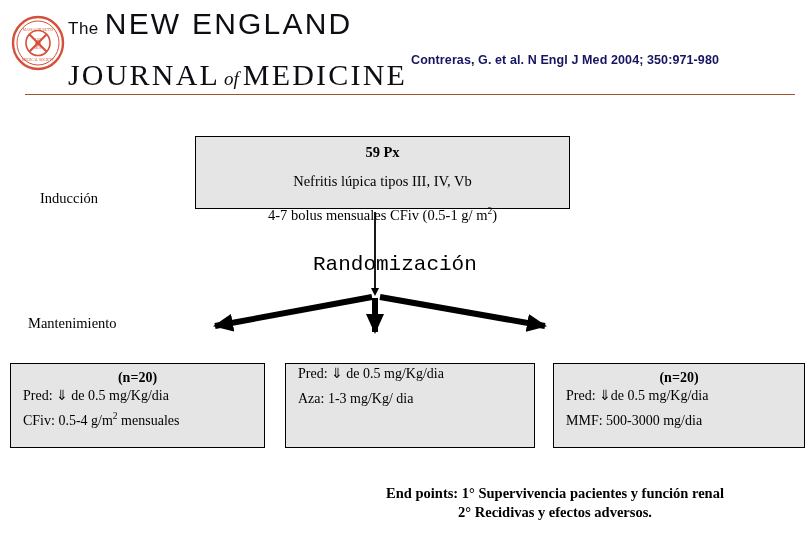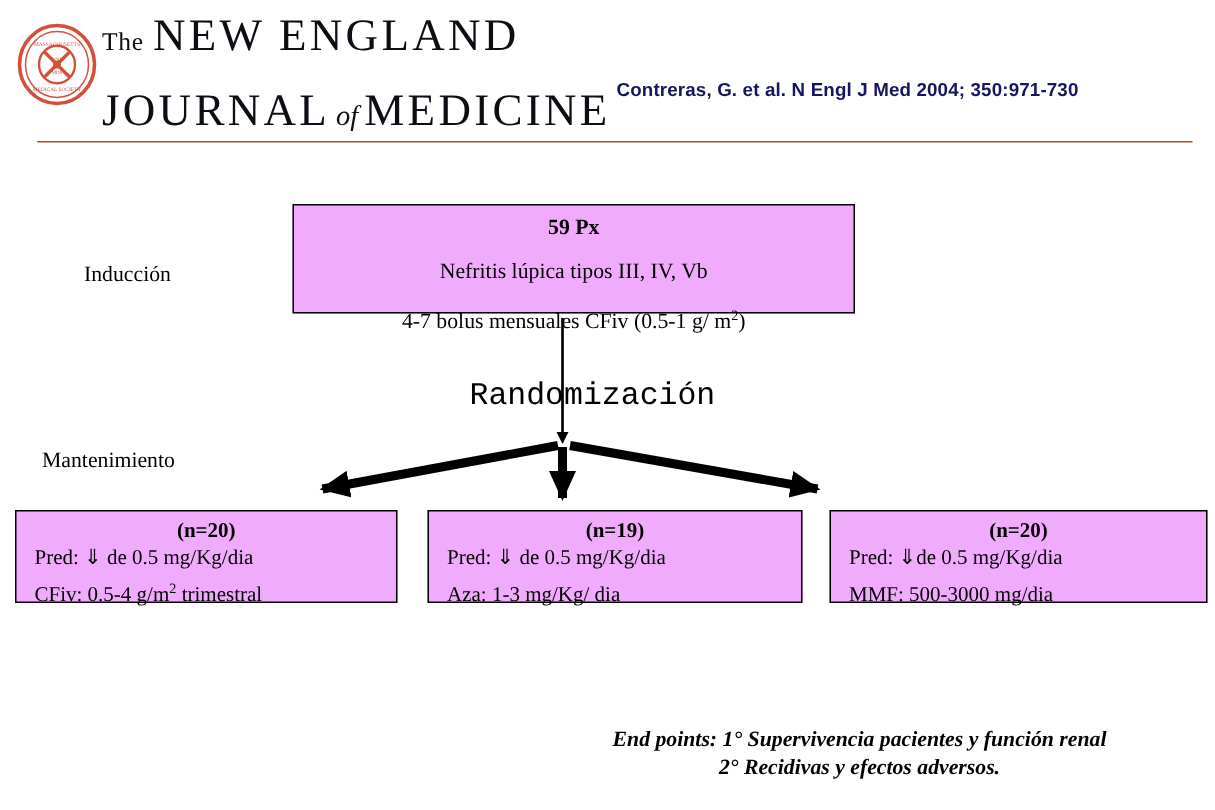--- a/index.html
+++ b/index.html
@@ -17,21 +17,21 @@
   .seal{
     position:absolute;left:10px;top:15px;width:56px;height:56px;
   }
   .seal svg{display:block;}
   .mast-text{
     position:absolute;left:68px;top:8px;
     color:#0d0d14;
   }
   .mast-line1{
     font-size:27px;line-height:31px;white-space:nowrap;
-    font-family:Liberation Serif, serif;
+    font-family:Liberation Sans, sans-serif;
   }
   .mast-line1 .the{
     font-size:17px;letter-spacing:.5px;
   }
   .mast-line1 .big{
     font-size:30px;letter-spacing:2.2px;margin-left:6px;
   }
   .mast-line2{
     font-size:30px;line-height:34px;white-space:nowrap;letter-spacing:2.2px;
     margin-top:14px;
@@ -48,37 +48,37 @@
   .divider{
     position:absolute;left:25px;top:94px;width:770px;height:0;
     border-top:1.5px solid #a0522d;
   }
 
   
   .lbl{
     position:absolute;font-size:14.5px;color:#000;white-space:nowrap;
     font-family:"Liberation Serif", serif;
   }
-  #induccion-label{left:40px;top:175px;margin-left:16px;}
-  #mantenimiento-label{left:28px;top:299px;}
+  #induccion-label{left:40px;top:190px;}
+  #mantenimiento-label{left:28px;top:315px;}
 
   
   .box{
-    position:absolute;border:1.2px solid #000;background:#f0abfc;
+    position:absolute;border:1.2px solid #000;background:#e5e5e5;
     box-sizing:border-box;
   }
   #induction-box{left:195px;top:136px;width:375px;height:73px;}
   #induction-box .hdr{
     text-align:center;font-weight:bold;font-size:14.5px;margin-top:7px;
   }
   #induction-box .ln{
     text-align:center;font-size:14.5px;line-height:19px;margin-top:11px;
   }
 
-  .arm-box{top:340px;width:255px;height:62px;}
+  .arm-box{top:363px;width:255px;height:85px;}
   #arm-box-1{left:10px;}
   #arm-box-2{left:285px;width:250px;}
   #arm-box-3{left:553px;width:252px;}
   .arm-box .hdr{
     text-align:center;font-weight:bold;font-size:14px;margin-top:6px;
   }
   .arm-box .ln{
     text-align:left;font-size:14px;line-height:20px;padding-left:12px;
     white-space:nowrap;
   }
@@ -89,22 +89,22 @@
   #randomizacion-label{
     position:absolute;left:313px;top:253px;
     font-size:21px;color:#000;white-space:nowrap;font-family:Liberation Mono, monospace;
   }
 
   
   #flow-arrows{position:absolute;left:0;top:0;width:810px;height:540px;}
 
   
   #endpoints{
-    position:absolute;left:348px;top:484px;width:450px;
-    text-align:center;font-weight:bold;font-style:italic;
+    position:absolute;left:330px;top:484px;width:450px;
+    text-align:center;font-weight:bold;
     font-size:14.5px;line-height:19px;color:#000;
   }
 </style>
 </head>
 <body>
 
 <div class="slide">
 
   <div class="masthead">
 
@@ -125,21 +125,21 @@
 
     <div class="mast-text">
       <div class="mast-line1">
         <span class="the">The</span><span class="big">NEW ENGLAND</span>
       </div>
       <div class="mast-line2">
         <span>JOURNAL</span><span class="of">of</span><span>MEDICINE</span>
       </div>
     </div>
 
-    <div class="citation">Contreras, G. et al. N Engl J Med 2004; 350:971-730</div>
+    <div class="citation">Contreras, G. et al. N Engl J Med 2004; 350:971-980</div>
     <div class="divider"></div>
   </div>
 
   <div class="lbl" id="induccion-label">Inducción</div>
   <div class="lbl" id="mantenimiento-label">Mantenimiento</div>
 
   <div class="box" id="induction-box">
     <div class="hdr">59 Px</div>
     <div class="ln">Nefritis lúpica tipos III, IV, Vb</div>
     <div class="ln"><span>4-7 bolus mensuales CFiv (0.5-1 g/ m</span><sup>2</sup><span>)</span></div>
@@ -170,25 +170,24 @@
     </g>
 
     <g>
       <line x1="380" y1="297" x2="545" y2="326" stroke="#000" stroke-width="6" marker-end="url(#thick-head)"></line>
     </g>
   </svg>
 
   <div class="box arm-box" id="arm-box-1">
     <div class="hdr">(n=20)</div>
     <div class="ln"><span>Pred: </span><span class="dn">⇓</span><span> de 0.5 mg/Kg/dia</span></div>
-    <div class="ln"><span>CFiv: 0.5-4 g/m</span><sup>2</sup><span> trimestral</span></div>
+    <div class="ln"><span>CFiv: 0.5-4 g/m</span><sup>2</sup><span> mensuales</span></div>
   </div>
 
   <div class="box arm-box" id="arm-box-2">
-    <div class="hdr">(n=19)</div>
     <div class="ln"><span>Pred: </span><span class="dn">⇓</span><span> de 0.5 mg/Kg/dia</span></div>
     <div class="ln"><span>Aza: 1-3 mg/Kg/ dia</span><sup></sup><span></span></div>
   </div>
 
   <div class="box arm-box" id="arm-box-3">
     <div class="hdr">(n=20)</div>
     <div class="ln"><span>Pred: </span><span class="dn">⇓</span><span>de 0.5 mg/Kg/dia</span></div>
     <div class="ln"><span>MMF: 500-3000 mg/dia</span><sup></sup><span></span></div>
   </div>
 

